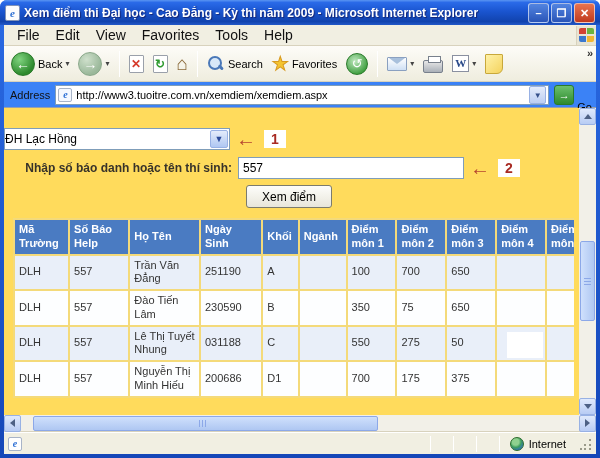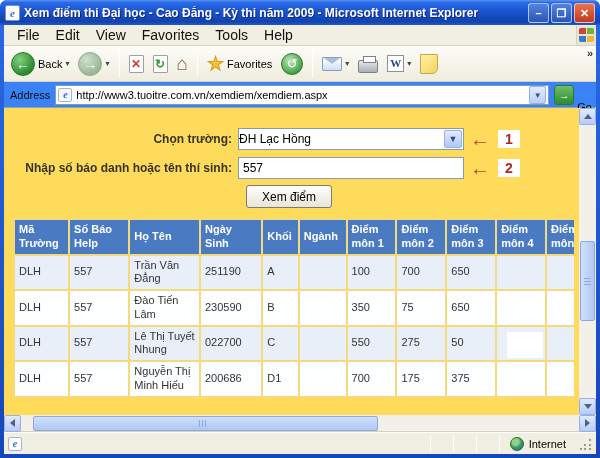--- a/index.html
+++ b/index.html
@@ -221,20 +221,24 @@
       <div class="tb-group">
         <div class="doc-ic">
             <span class="ref-green">↻</span>
           </div>
       </div>
       <div class="tb-group">
         <span class="home-ic">⌂</span>
       </div>
       <div class="separator"></div>
       <div class="tb-group">
+        <span class="mag"></span>
+        <span>Search</span>
+      </div>
+      <div class="tb-group">
         <span class="star">★</span>
         <span>Favorites</span>
       </div>
       <div class="tb-group">
         <div class="hist">↺</div>
       </div>
       <div class="separator"></div>
       <div class="tb-group">
         <div class="mail-ic"></div>
         <span class="drop">▾</span>
@@ -263,21 +267,20 @@
         <div class="go-sq">→</div>
         <span class="go-label">Go</span>
       </div>
     </div>
 
     <div class="content">
       <div class="page">
 
         <div class="form-area">
           <div class="form-row">
-            <div class="form-label">Chọn trường:</div>
             <div class="select-box">
               <span class="select-value">ĐH Lạc Hồng</span>
               <div class="select-arrow">▼</div>
             </div>
             <div class="annot">
               <span class="annot-arrow">←</span>
               <span class="annot-num">1</span>
             </div>
           </div>
           <div class="form-row">
@@ -334,21 +337,21 @@
                   <td>350</td>
                   <td>75</td>
                   <td>650</td>
                   <td></td>
                   <td></td>
                 </tr>
                 <tr>
                   <td>DLH</td>
                   <td>557</td>
                   <td>Lê Thị Tuyết Nhung</td>
-                  <td>022700</td>
+                  <td>031188</td>
                   <td>C</td>
                   <td></td>
                   <td>550</td>
                   <td>275</td>
                   <td>50</td>
                   <td class="has-patch">
                     <div class="patch"></div>
                   </td>
                   <td></td>
                 </tr>

